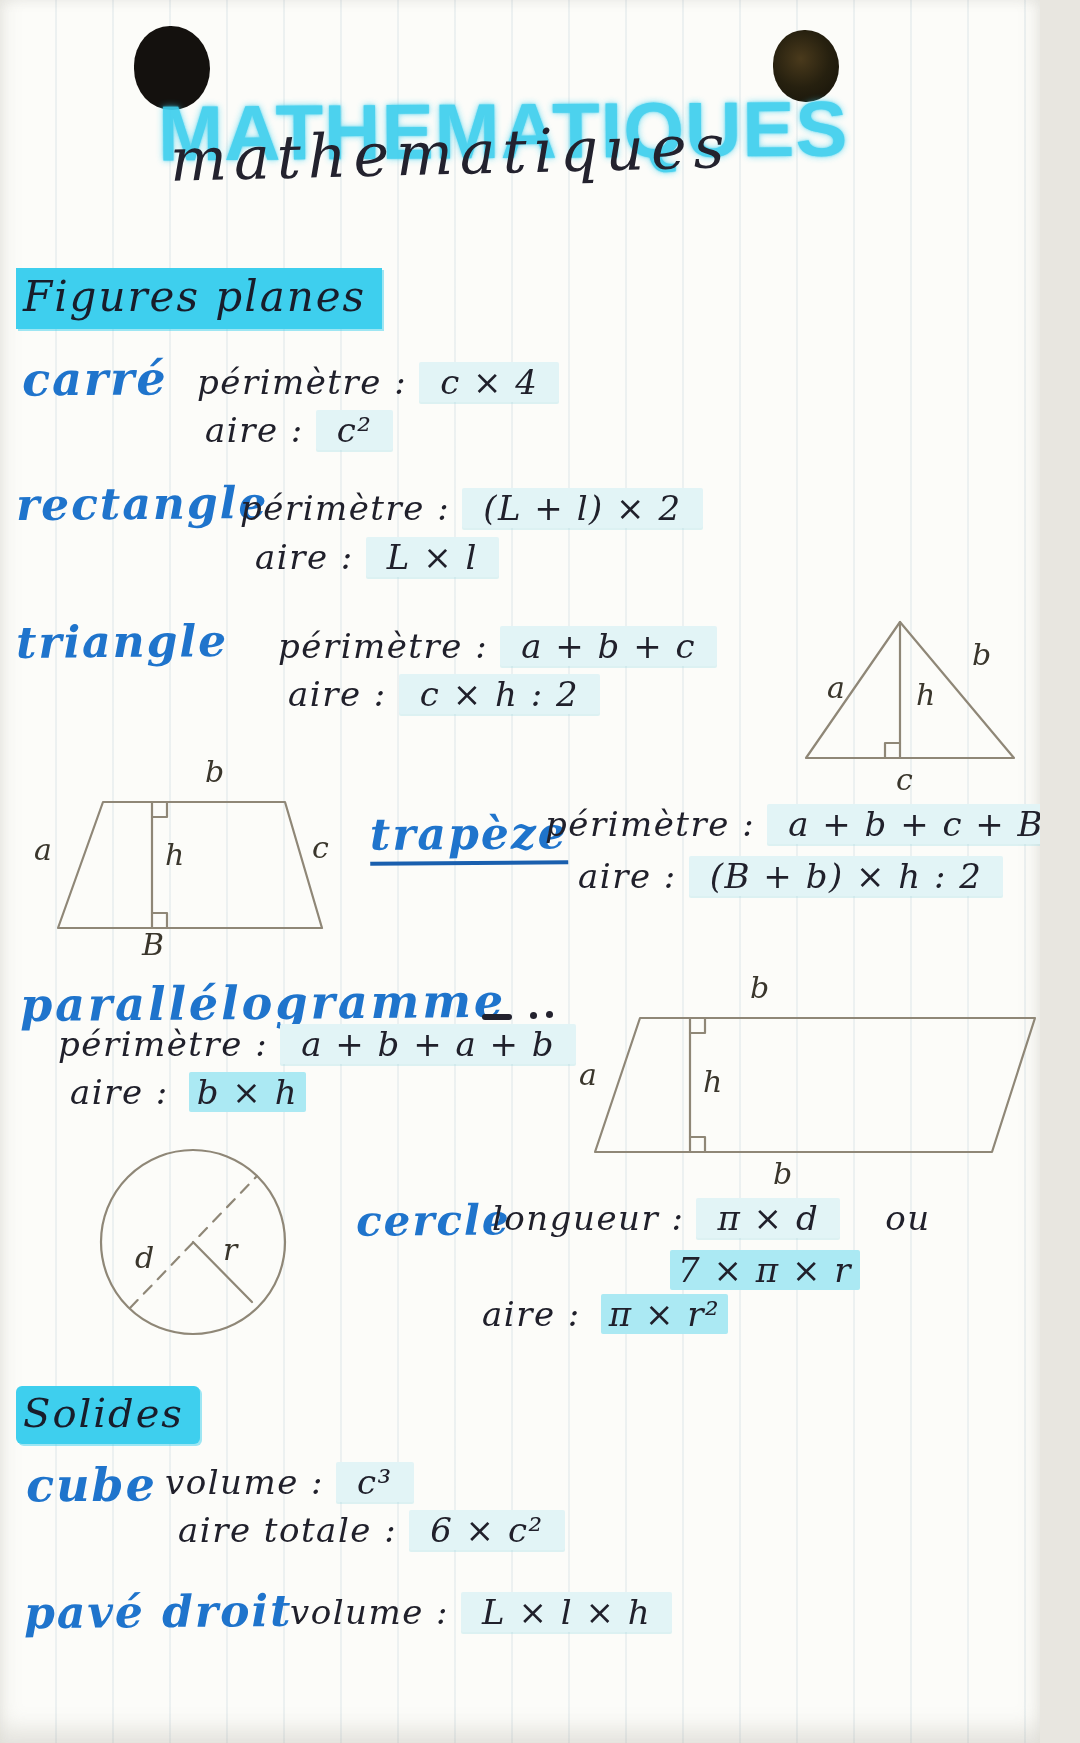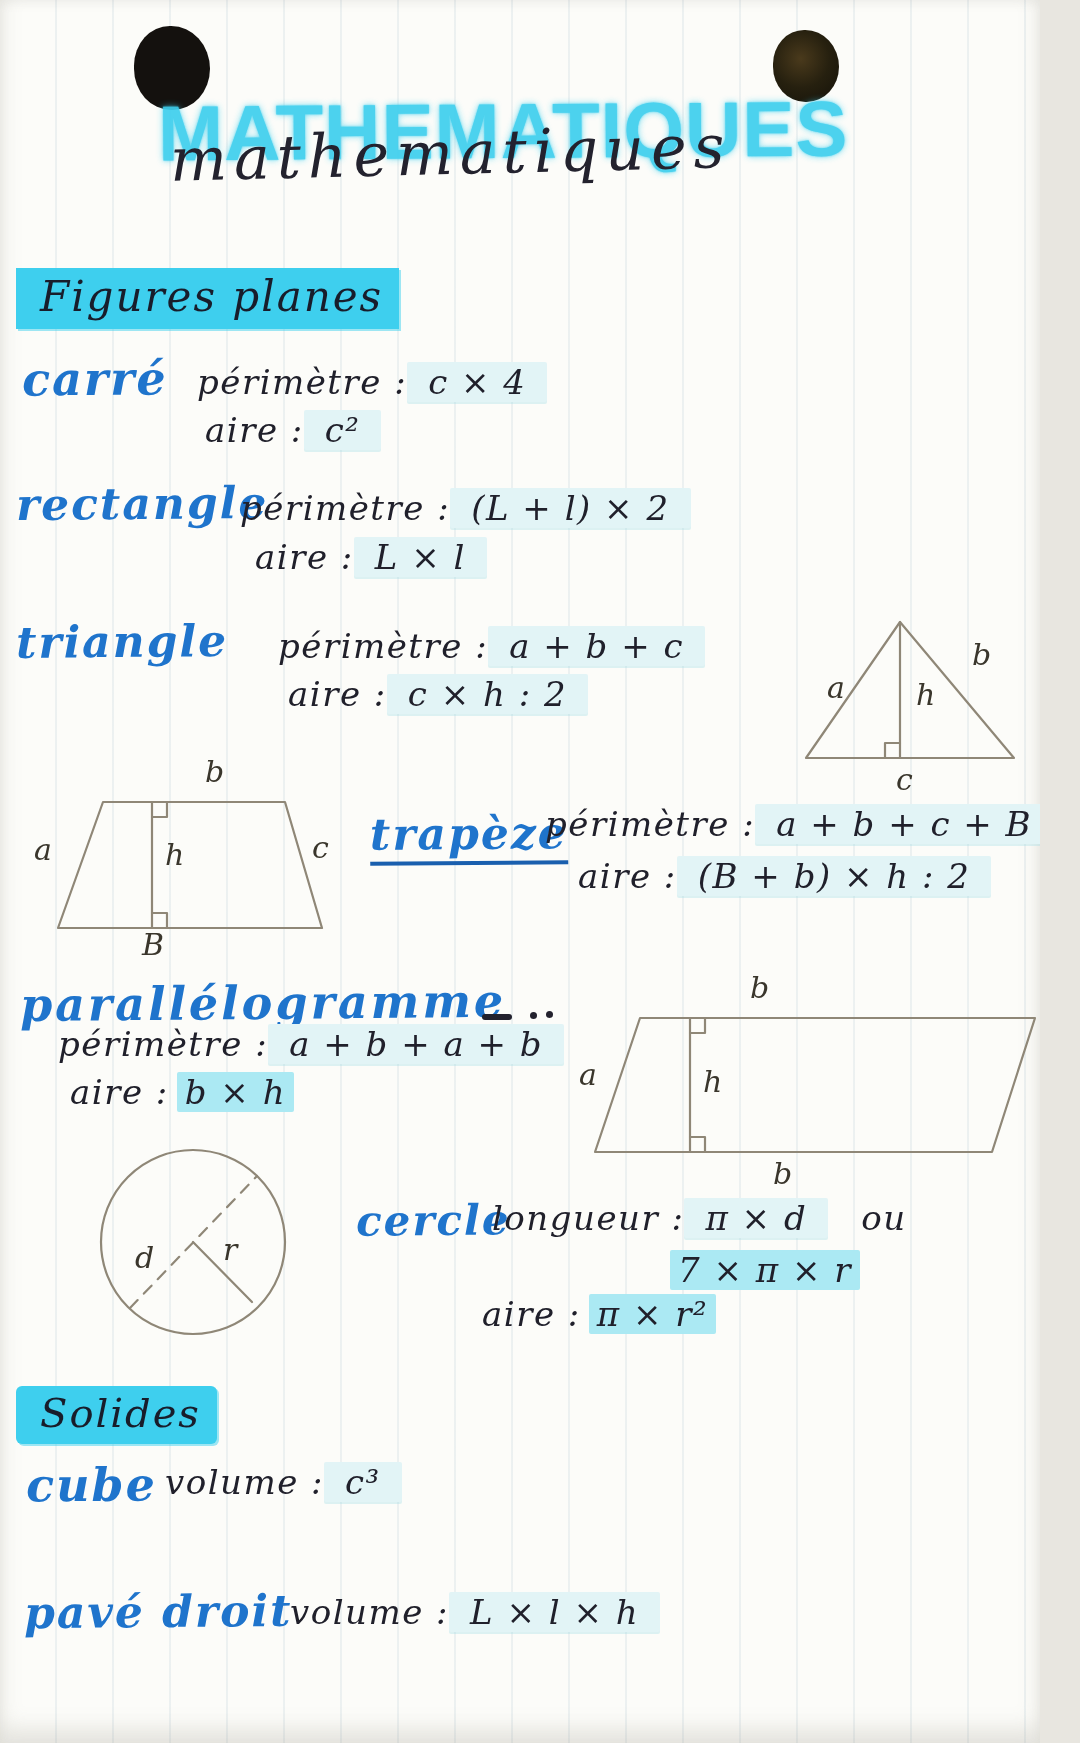--- a/index.html
+++ b/index.html
@@ -26,29 +26,29 @@
   }
   .title-script{
     position:absolute;left:12px;top:32px;
     font-style:italic;font-size:60px;letter-spacing:7px;color:#23222e;
     transform:rotate(-1.4deg);white-space:nowrap;
   }
   .hl-head{
     position:absolute;display:inline-block;
     background:#3ecfee;color:#181d2b;
     font-style:italic;font-size:42px;letter-spacing:2px;
-    padding:4px 16px 8px 24px;white-space:nowrap;
+    padding:4px 16px 8px 7px;white-space:nowrap;
     box-shadow:2px 2px 0 rgba(62,207,238,.5);
   }
   .shape-name{
     position:absolute;color:#1f74cc;font-style:italic;font-weight:bold;
     letter-spacing:2px;white-space:nowrap;transform:rotate(-.5deg);
   }
   .ink-line{
-    position:absolute;display:flex;align-items:baseline;
+    position:absolute;display:flex;gap:12px;align-items:baseline;
     color:#20202b;font-style:italic;font-size:34px;letter-spacing:1.5px;
     white-space:nowrap;
   }
   .hl-light{background:#e2f4f6;padding:0 21px;border-radius:2px;box-shadow:0 2px 0 rgba(160,220,230,.35);}
   .hl-strong{background:#abe9f3;padding:0 8px;border-radius:2px;margin-left:8px;}
   .underlined{border-bottom:4px solid #1a5fae;padding-bottom:2px;}
   .diagram{position:absolute;}
   .diagram path,.diagram line,.diagram circle,.diagram polygon{
     fill:none;stroke:#8f8777;stroke-width:2.2;stroke-linecap:round;stroke-linejoin:round;}
   .diagram text{font-family:"DejaVu Serif",serif;font-style:italic;font-size:30px;fill:#3a362c;}
@@ -181,20 +181,24 @@
     <span class="hl-strong">π × r²</span>
   </div>
 
   <div class="hl-head" style="left:16px;top:1386px;font-size:40px;border-radius:6px;">Solides</div>
 
   <div class="shape-name" style="left:26px;top:1458px;font-size:46px;">cube</div>
   <div class="ink-line" style="left:165px;top:1462px;">
     <span>volume :</span>
     <span class="hl-light">c³</span>
   </div>
+  <div class="ink-line" style="left:178px;top:1510px;">
+    <span>aire totale :</span>
+    <span class="hl-light">6 × c²</span>
+  </div>
 
   <div class="shape-name" style="left:24px;top:1586px;font-size:44px;">pavé droit</div>
   <div class="ink-line" style="left:290px;top:1592px;">
     <span>volume :</span>
     <span class="hl-light">L × l × h</span>
   </div>
 
 </div>
 
 </body></html>

